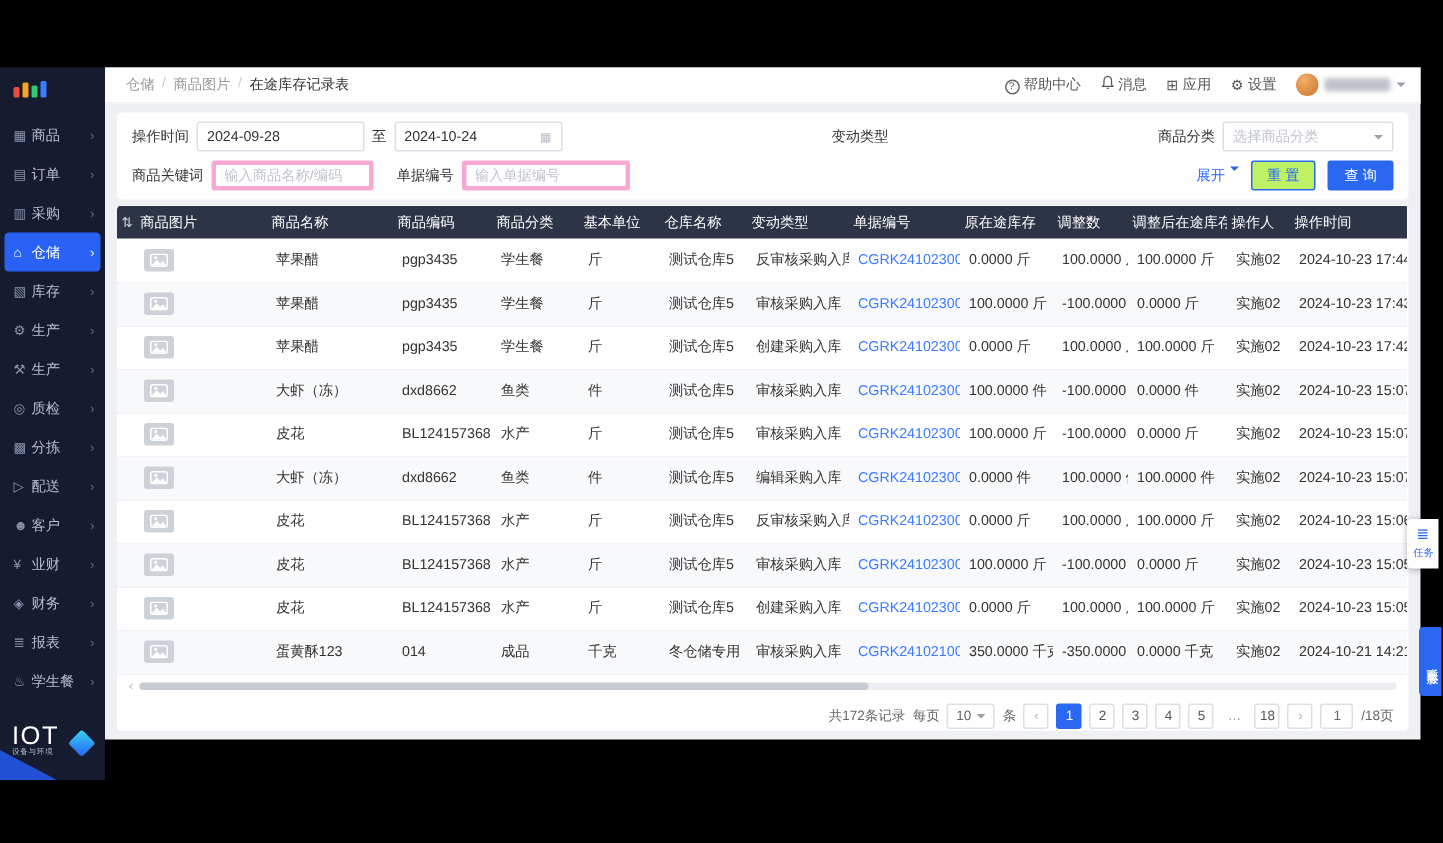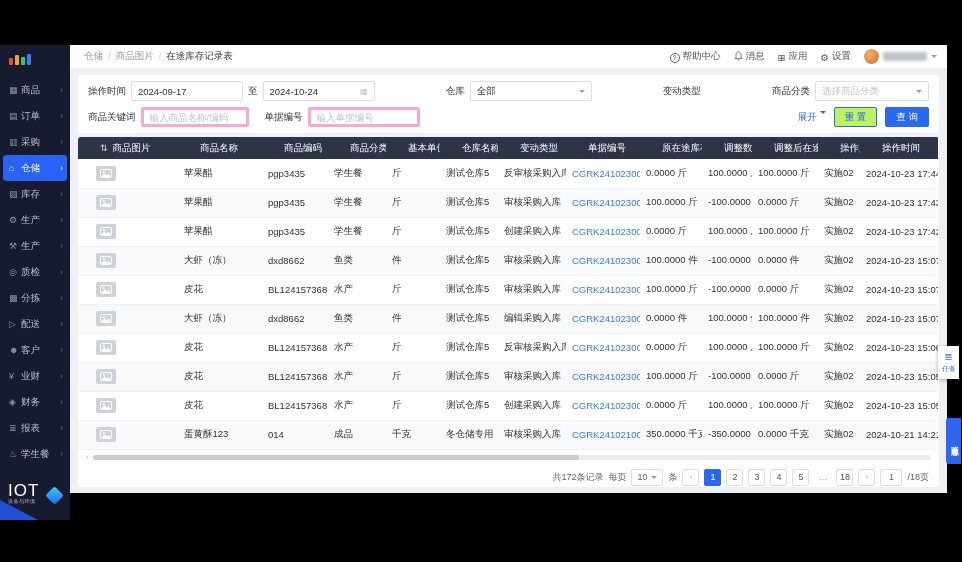--- a/index.html
+++ b/index.html
@@ -75,21 +75,21 @@
   .btn{height:20px;padding:0 10px;font-size:9.5px;border-radius:2px;border:1px solid #2a68f2;
     cursor:pointer;font-family:inherit;white-space:nowrap}
   .btn.ghost{background:#bef264;color:#2a68f2}
   .btn.primary{background:#2a68f2;color:#fff}
 
   
   .table-card{background:#fff;border-radius:3px;flex:1;display:flex;flex-direction:column;overflow:hidden}
   .tbl-area{overflow:hidden;flex:none}
   table{border-collapse:collapse;table-layout:fixed;width:860px}
   th{background:#2e3447;color:#fff;font-weight:500;font-size:9.5px;text-align:left;height:22px;
-    padding:0 22px;white-space:nowrap;overflow:hidden}
+    padding:0 3px;white-space:nowrap;overflow:hidden}
   .sort-ic{margin-right:5px;font-size:9px;color:#cdd3e0;cursor:pointer}
   td{font-size:9.5px;height:29px;padding:0 6px;color:#333;border-bottom:1px solid #f1f2f5;
     white-space:nowrap;overflow:hidden}
   tbody tr:nth-child(even) td{background:#f8f9fb}
   td.link{color:#3b7bff;cursor:pointer}
   .img-ph{display:inline-flex;align-items:center;justify-content:center;width:20px;height:15px;
     background:#cdd2d9;border-radius:2px;margin-left:12px;vertical-align:middle}
 
   .hscroll{display:flex;align-items:center;gap:4px;padding:3px 8px 2px;flex:none}
   .hs-arrow{color:#b6bac2;font-size:9px;line-height:9px;cursor:pointer}
@@ -256,33 +256,26 @@
         </div>
       </header>
 
       <div class="content">
 
         <section class="filter-card">
           <div class="f-row first">
             <div class="f-group">
               <span class="f-label">操作时间</span>
               <span class="f-box" style="width:112px">
-                <span class="grow">2024-09-17</span>
+                <span class="grow">2024-09-28</span>
               </span>
               <span class="f-label">至</span>
               <span class="f-box" style="width:112px">
                 <span class="grow">2024-10-24</span>
                 <span class="cal">▦</span>
-              </span>
-            </div>
-            <div class="f-group">
-              <span class="f-label">仓库</span>
-              <span class="f-box" style="width:122px">
-                <span class="grow">全部</span>
-                <span class="caret"></span>
               </span>
             </div>
             <div class="f-group">
               <span class="f-label">变动类型</span>
             </div>
             <div class="f-group">
               <span class="f-label">商品分类</span>
               <span class="f-box" style="width:114px">
                 <span class="grow ph">选择商品分类</span>
                 <span class="caret"></span>

